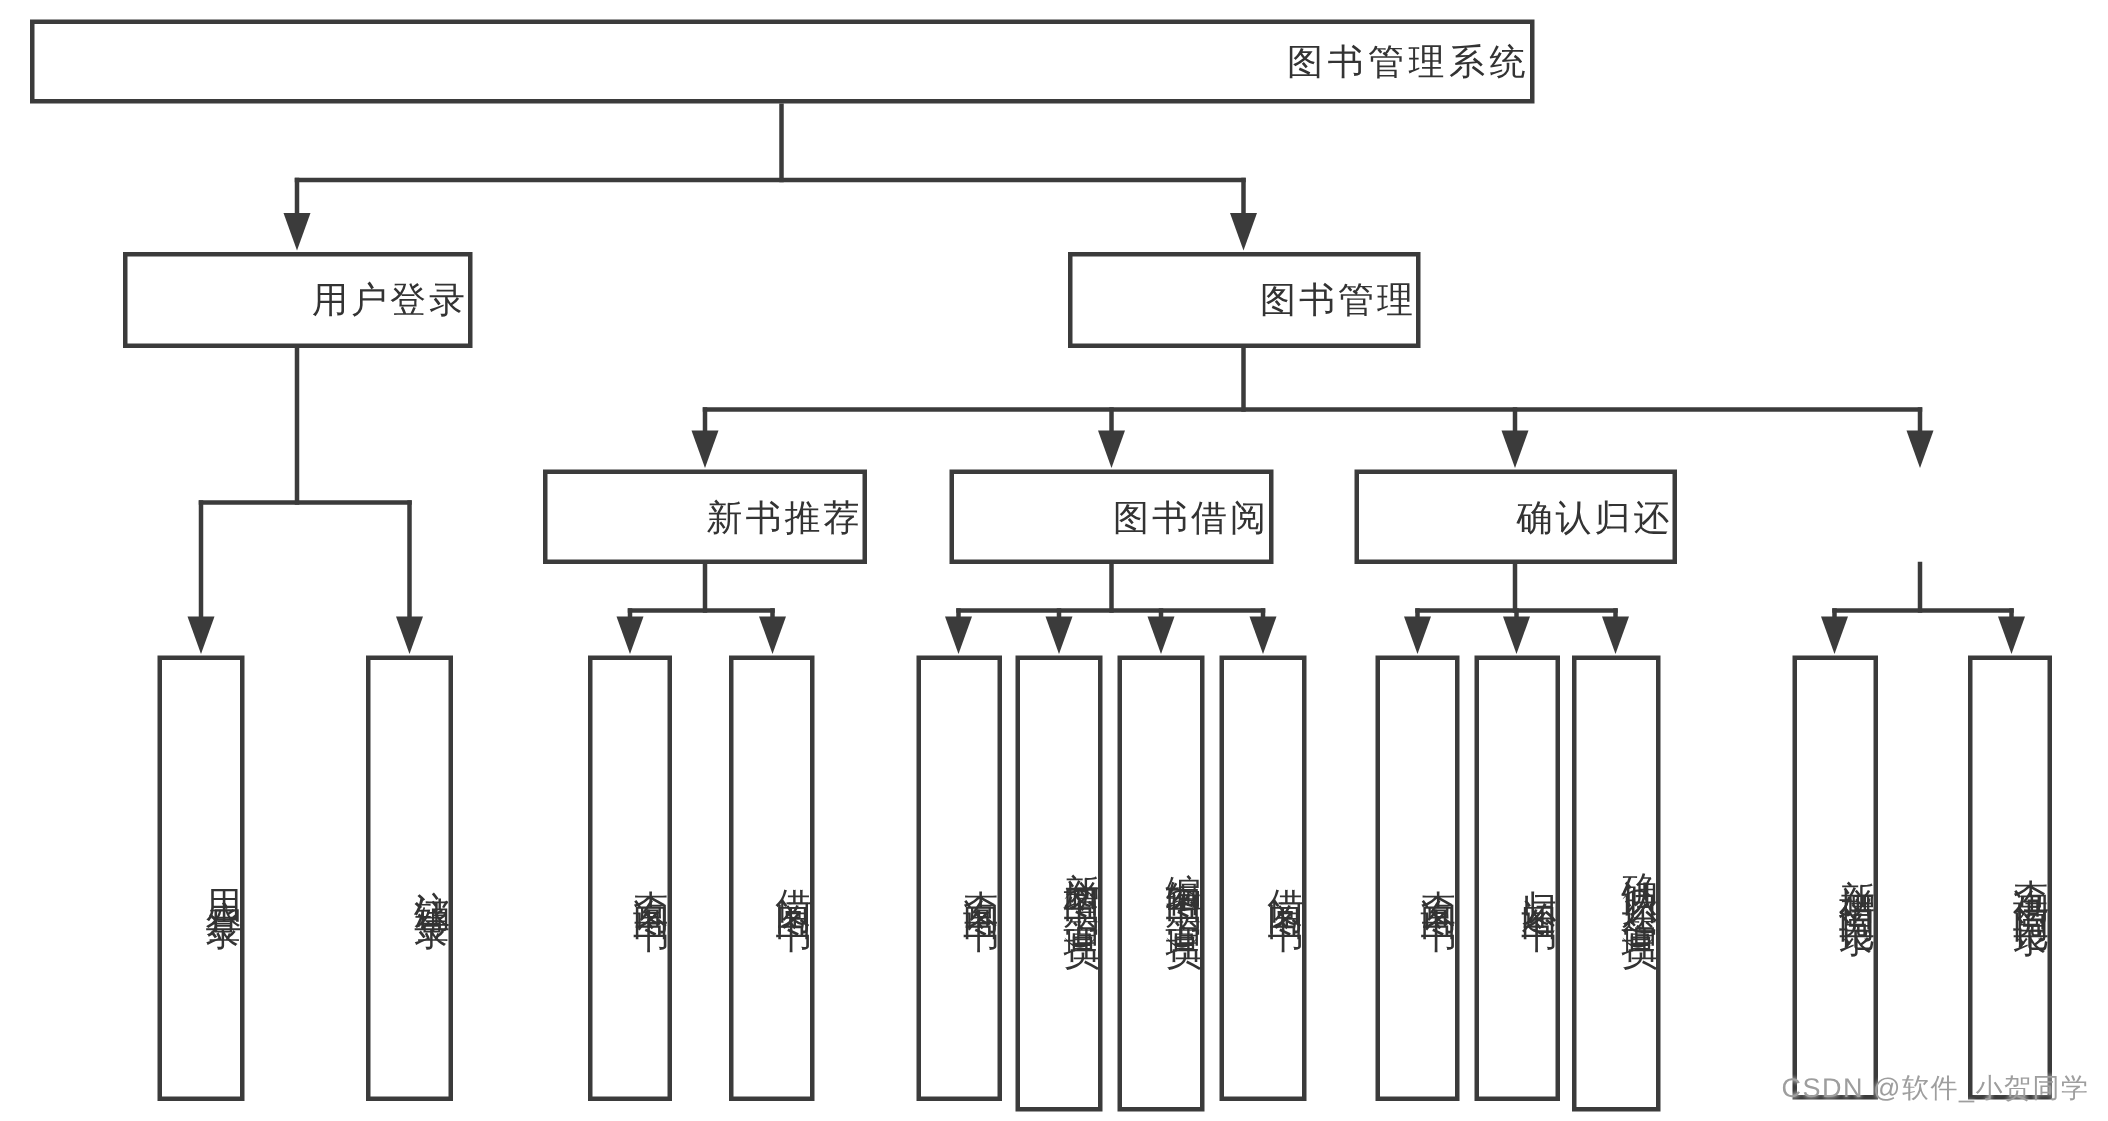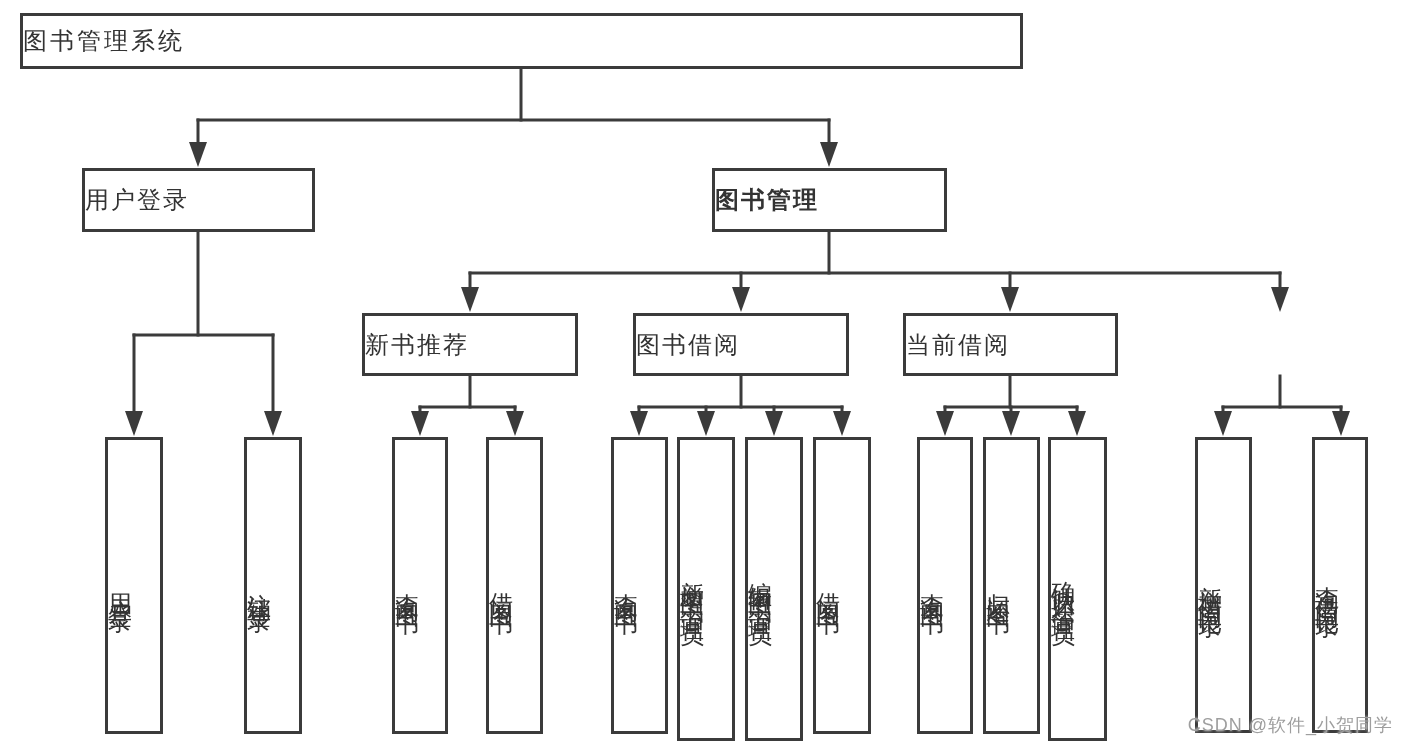--- a/index.html
+++ b/index.html
@@ -22,41 +22,41 @@
     width:1405px;height:747px;
     z-index:1;
   }
   .node{
     position:absolute;
     box-sizing:border-box;
     border:3px solid var(--line);
     background:#ffffff;
     display:flex;
     align-items:center;
-    justify-content:flex-start;
+    justify-content:flex-end;
     color:var(--text);
     z-index:2;
   }
   .node.h{
     font-size:24px;
     letter-spacing:2px;
     white-space:nowrap;
   }
   .node.root{letter-spacing:3px;}
   .node.leaf > span{
     writing-mode:vertical-rl;
     text-orientation:mixed;
     font-size:24px;
     letter-spacing:6px;
     line-height:1;
   }
   
   .b-root{left:20px;top:13px;width:1003px;height:56px;}
   .b-user-login{left:82px;top:168px;width:233px;height:64px;}
-  .b-book-mgmt{left:712px;top:168px;width:235px;height:64px;font-weight:bold;}
+  .b-book-mgmt{left:712px;top:168px;width:235px;height:64px;}
   .b-new-book{left:362px;top:313px;width:216px;height:63px;}
   .b-book-borrow{left:633px;top:313px;width:216px;height:63px;}
   .b-current-borrow{left:903px;top:313px;width:215px;height:63px;}
   .b-borrow-record{left:1172px;top:313px;width:215px;height:63px;}
   .leaf{top:437px;height:297px;}
   .b-l1{left:105px;width:58px;}
   .b-l2{left:244px;width:58px;}
   .b-l3{left:392px;width:56px;}
   .b-l4{left:486px;width:57px;}
   .b-l5{left:611px;width:57px;}
@@ -172,21 +172,21 @@
     <span>图书管理</span>
   </div>
 
   <div class="node h b-new-book">
     <span>新书推荐</span>
   </div>
   <div class="node h b-book-borrow">
     <span>图书借阅</span>
   </div>
   <div class="node h b-current-borrow">
-    <span>当前借阅</span>
+    <span>确认归还</span>
   </div>
 
   <div class="node leaf b-l1">
     <span>用户登录</span>
   </div>
   <div class="node leaf b-l2">
     <span>注销登录</span>
   </div>
 
   <div class="node leaf b-l3">

